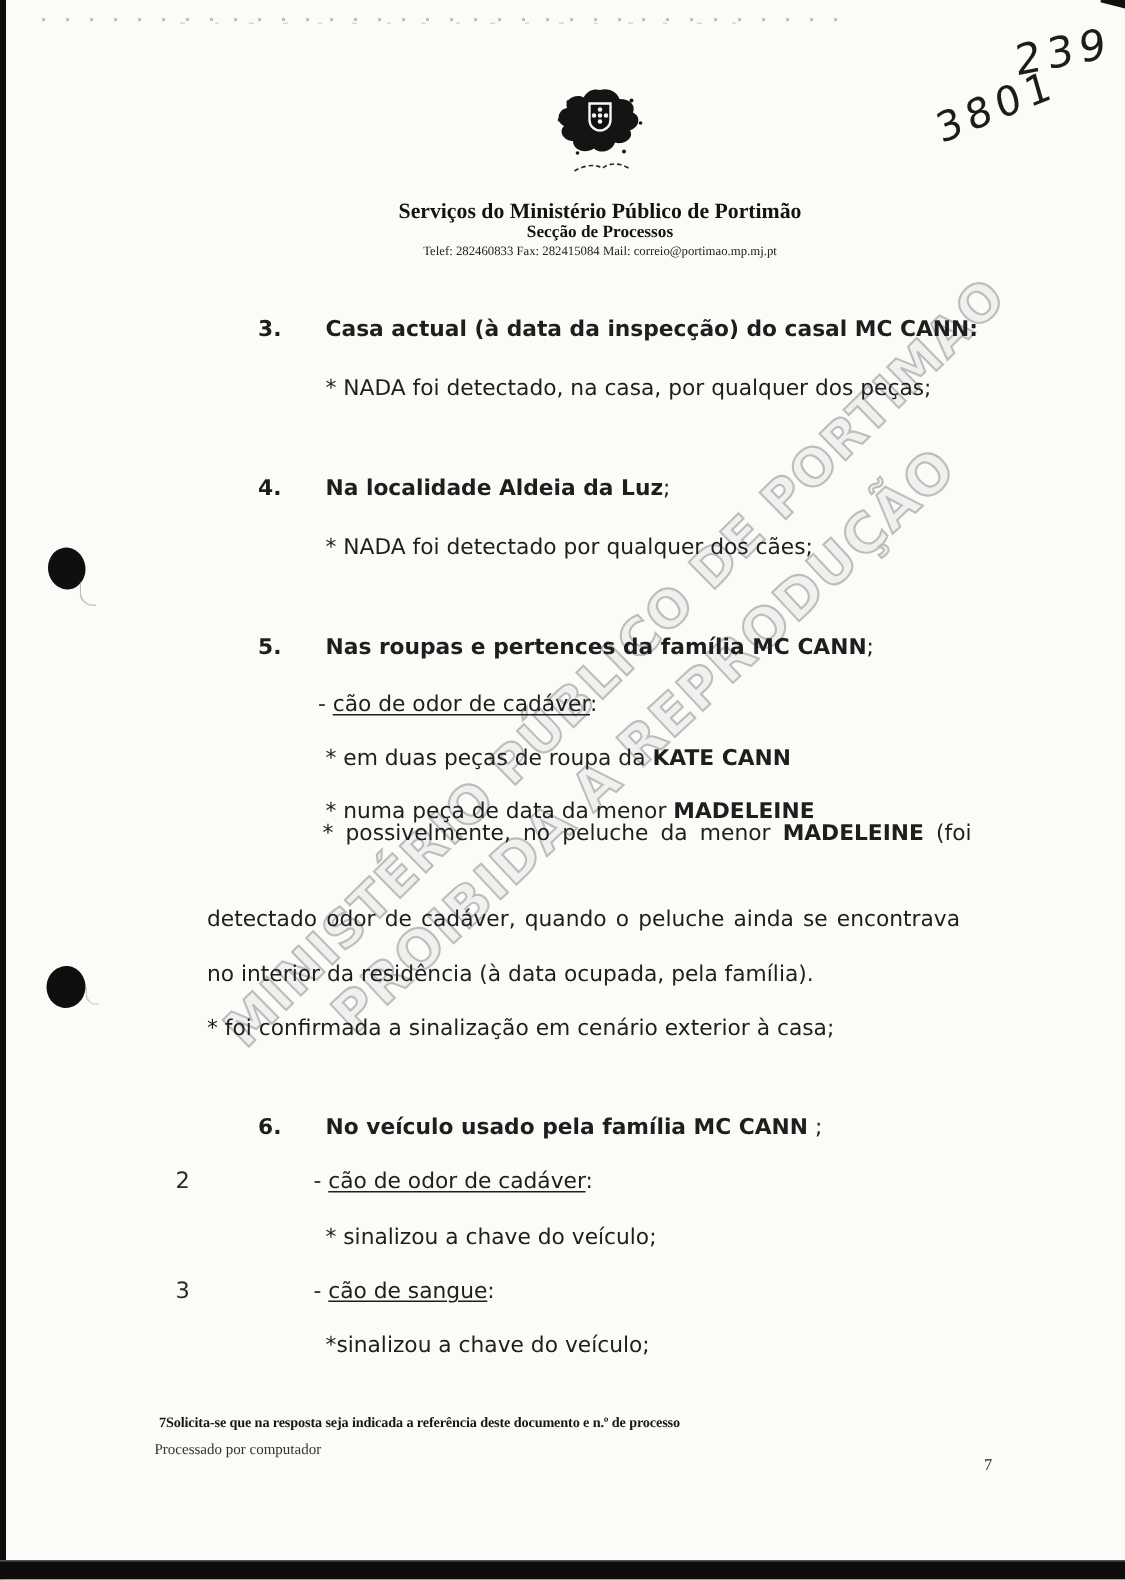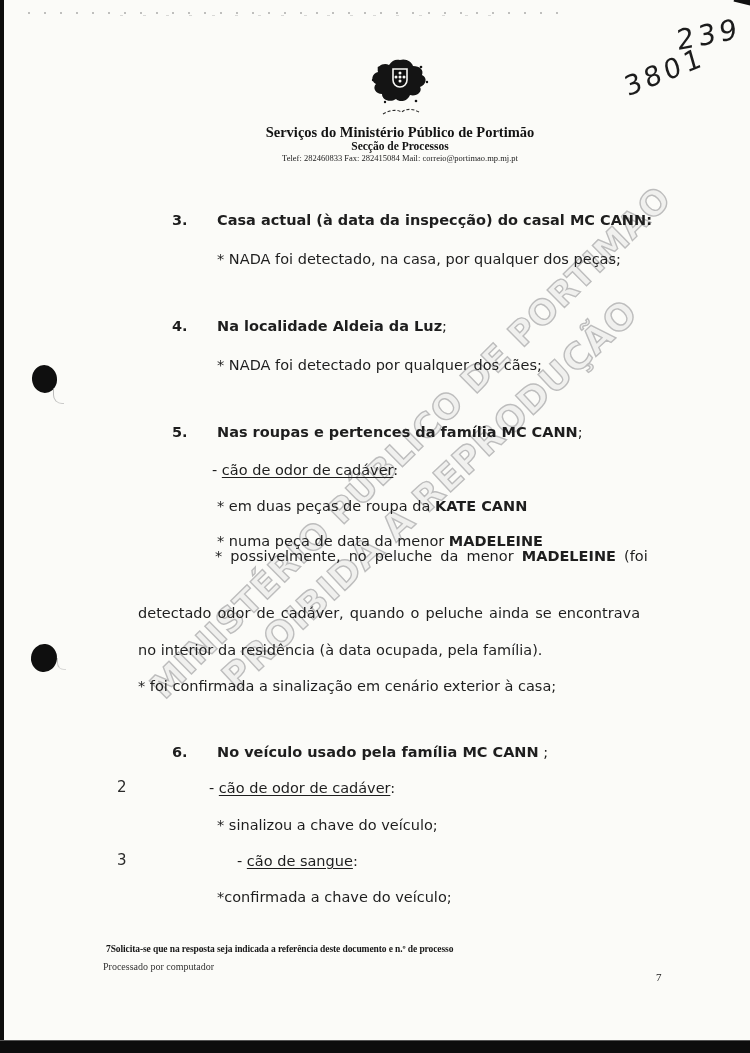--- a/index.html
+++ b/index.html
@@ -24,21 +24,21 @@
     border-bottom:1px solid #b0b0b0;border-radius:0 0 0 9px;opacity:.65;}
   .squiggle2{left:57px;top:658px;width:8px;height:11px;border-left:1.5px solid #9a9a9a;
     border-bottom:1px solid #b5b5b5;border-radius:0 0 0 7px;opacity:.5;}
   
   .hand{color:#1c1c1c;font-family:"DejaVu Sans",sans-serif;font-weight:400;white-space:nowrap;}
   .hand-top{left:676px;top:18px;font-size:28px;letter-spacing:4px;transform:rotate(-11deg) skewX(-7deg);}
   .hand-side{left:622px;top:56px;font-size:27px;letter-spacing:4px;transform:rotate(-22deg) skewX(-6deg);}
   
   .header{left:50px;top:58px;width:700px;text-align:center;}
   .emblem{display:inline-block;width:66px;height:60px;}
-  .org{font-family:"Liberation Serif",serif;font-weight:bold;font-size:14.5px;line-height:15px;color:#131313;margin-top:3px;}
+  .org{font-family:"Liberation Serif",serif;font-weight:bold;font-size:14.5px;line-height:15px;color:#131313;margin-top:12px;}
   .section{font-family:"Liberation Serif",serif;font-weight:bold;font-size:11.5px;line-height:13px;color:#131313;}
   .addr,.contact{font-family:"Liberation Serif",serif;font-size:8.5px;line-height:10px;color:#222;}
   
   .wm{position:absolute;font-family:"DejaVu Sans",sans-serif;font-weight:bold;white-space:nowrap;
       color:rgba(195,195,195,.18);-webkit-text-stroke:1.4px #bdbdbd;z-index:1;transform-origin:left center;}
   .wm1{left:156px;top:672px;font-size:34px;letter-spacing:1px;transform:rotate(-44.5deg);}
   .wm2{left:228px;top:662px;font-size:36px;letter-spacing:1px;transform:rotate(-43deg);}
   
   .bl{position:absolute;font-size:14.5px;line-height:19px;color:#1e1e1e;white-space:nowrap;z-index:2;}
   .b{font-weight:bold;}
@@ -141,22 +141,22 @@
   <div class="bl" style="top:743px;left:0;width:750px;">
     <span class="numcol">6.</span>
     <span class="titlecol"><span class="b">No veículo usado pela família MC CANN</span><span> ;</span></span>
   </div>
   <div class="marginnum" style="top:778px;">2</div>
   <div class="bl" style="top:779px;left:209px;">
     <span>- </span><span class="u">cão de odor de cadáver</span><span>:</span>
   </div>
   <div class="bl" style="top:816px;left:217px;">* sinalizou a chave do veículo;</div>
   <div class="marginnum" style="top:851px;">3</div>
-  <div class="bl" style="top:852px;left:209px;margin-left:28px;">
+  <div class="bl" style="top:852px;left:209px;">
     <span>- </span><span class="u">cão de sangue</span><span>:</span>
   </div>
-  <div class="bl" style="top:888px;left:217px;">*confirmada a chave do veículo;</div>
+  <div class="bl" style="top:888px;left:217px;">*sinalizou a chave do veículo;</div>
 
   <div class="abs foot-note">7Solicita-se que na resposta seja indicada a referência deste documento e n.º de processo</div>
   <div class="abs foot-proc">Processado por computador</div>
   <div class="abs pageno">7</div>
 
 </div>
 
 </body></html>

